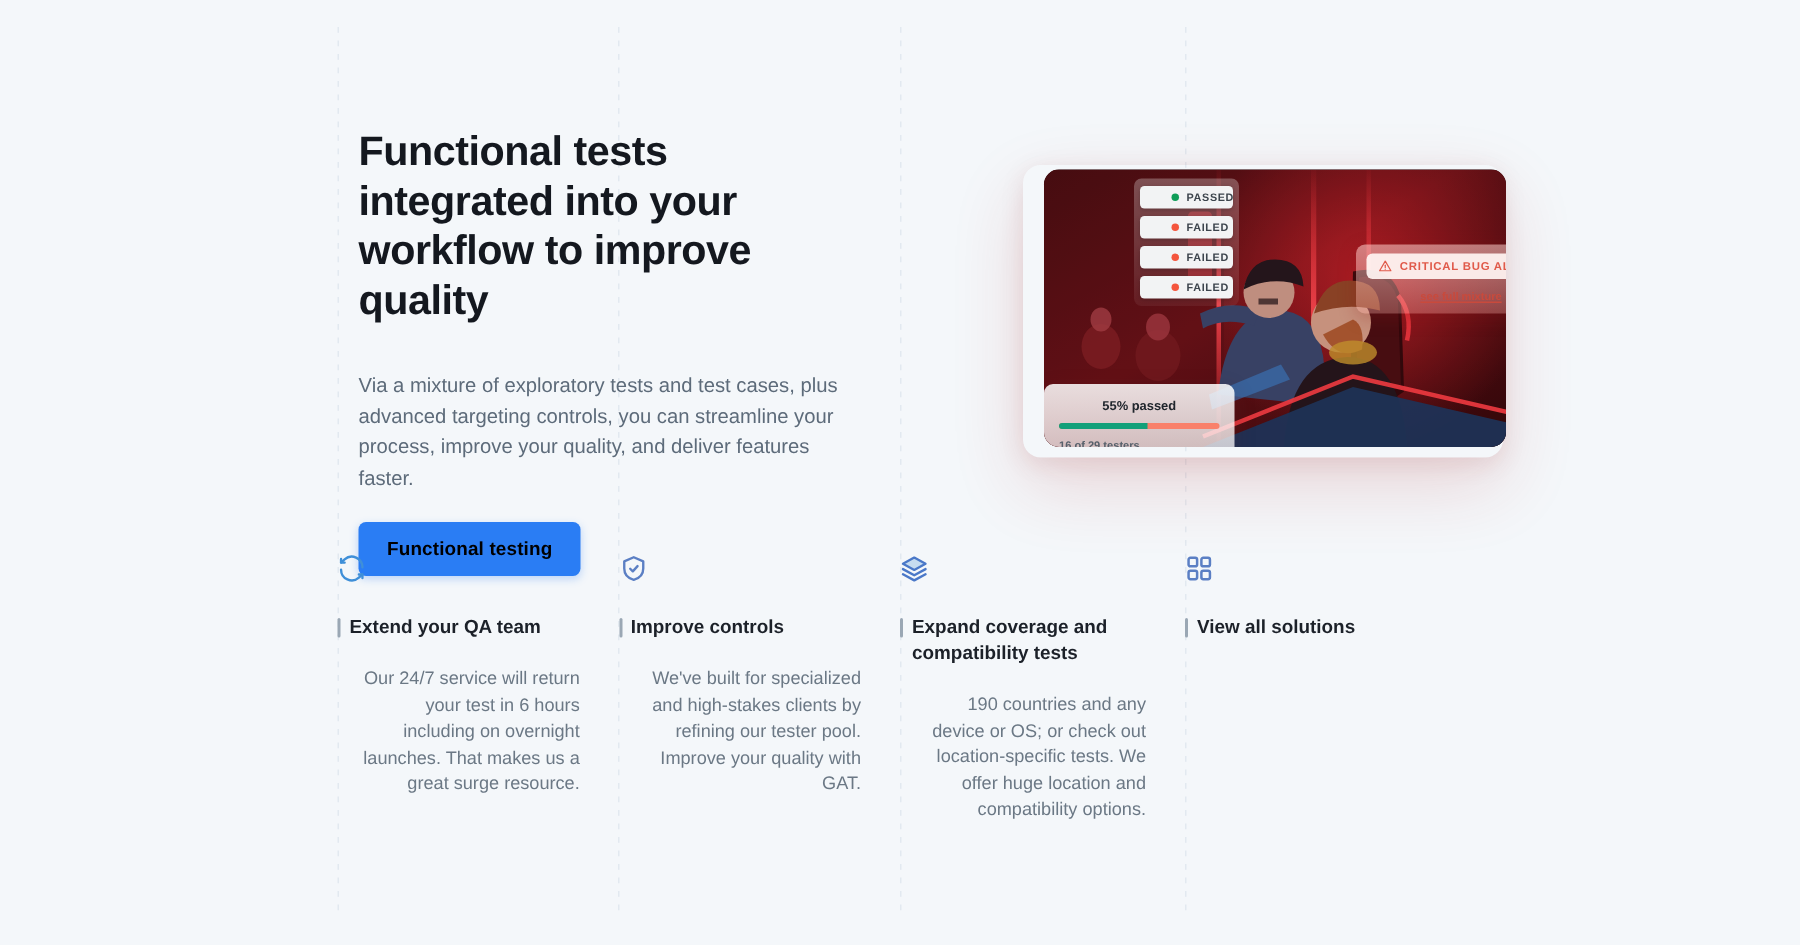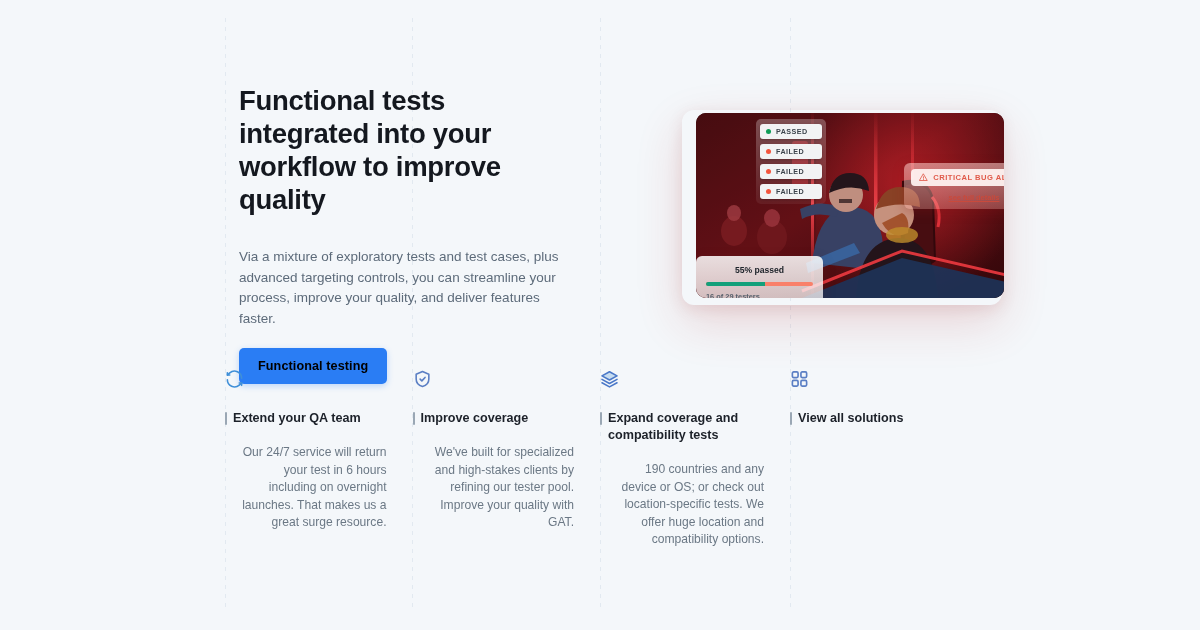--- a/index.html
+++ b/index.html
@@ -65,21 +65,21 @@
   
   .status-stack {
     position:absolute; left:60px; top:6px; width:70px;
     display:flex; flex-direction:column; gap:5px;
     padding:5px 4px; border-radius:5px;
     background:linear-gradient(180deg,rgba(255,255,255,.28),rgba(255,255,255,.06));
   }
   .pill {
     display:flex; align-items:center; gap:5px;
     background:#f2f3f4; border-radius:3px;
-    padding:3px 6px;
+    padding:3px 21px;
     font-size:7.2px; font-weight:700; letter-spacing:.45px;
     color:#3c444c;
     box-shadow:0 1px 3px rgba(0,0,0,.20);
   }
   .dot { width:5px; height:5px; border-radius:50%; flex:0 0 auto; }
   .dot.pass { background:#0f9d58; }
   .dot.fail { background:#f4553d; }
 
   
   .alert-card {
@@ -230,21 +230,21 @@
 
       <div class="alert-card">
         <div class="alert-row">
           <svg width="9" height="9" viewBox="0 0 24 24" fill="none" stroke="#e05a4a" stroke-width="2.2" stroke-linecap="round" stroke-linejoin="round">
             <path d="M12 3 L22 20 H2 Z"></path>
               <path d="M12 10v4"></path>
               <path d="M12 17.2v.1"></path>
           </svg>
           <span>CRITICAL BUG ALLERT</span>
         </div>
-        <a class="alert-link">see full details</a>
+        <a class="alert-link">see full mixture</a>
       </div>
 
       <div class="progress-card">
         <div class="pc-title">55% passed</div>
         <div class="pc-bar">
           <div class="pc-bar-fill" id="pc-fill" style="width: 55%;"></div>
         </div>
         <div class="pc-sub">16 of 29 testers</div>
       </div>
     </div>
@@ -261,21 +261,21 @@
       </svg>
       <div class="feat-head">Extend your QA team</div>
       <div class="feat-body">Our 24/7 service will return your test in 6 hours including on overnight launches. That makes us a great surge resource.</div>
     </div>
 
     <div class="feat">
       <svg class="feat-icon" width="19" height="19" viewBox="0 0 24 24" fill="none" stroke="#5b7fc4" stroke-width="2" stroke-linecap="round" stroke-linejoin="round">
         <path d="M12 2.5 20 6v6c0 5-3.4 8.3-8 9.5C7.4 20.3 4 17 4 12V6z"></path>
         <path d="M9 12.2l2.2 2.2L15.2 10"></path>
       </svg>
-      <div class="feat-head">Improve coverage</div>
+      <div class="feat-head">Improve controls</div>
       <div class="feat-body">We've built for specialized and high-stakes clients by refining our tester pool. Improve your quality with GAT.</div>
     </div>
 
     <div class="feat">
       <svg class="feat-icon" width="19" height="19" viewBox="0 0 24 24" fill="none" stroke="#4a78c8" stroke-width="2" stroke-linecap="round" stroke-linejoin="round">
         <path d="M12 2.8 21.5 8 12 13.2 2.5 8z" fill="#6fa8dc" fill-opacity=".35"></path>
         <path d="M2.5 12.5 12 17.7l9.5-5.2"></path>
         <path d="M2.5 16.8 12 22l9.5-5.2"></path>
       </svg>
       <div class="feat-head">Expand coverage and compatibility tests</div>

